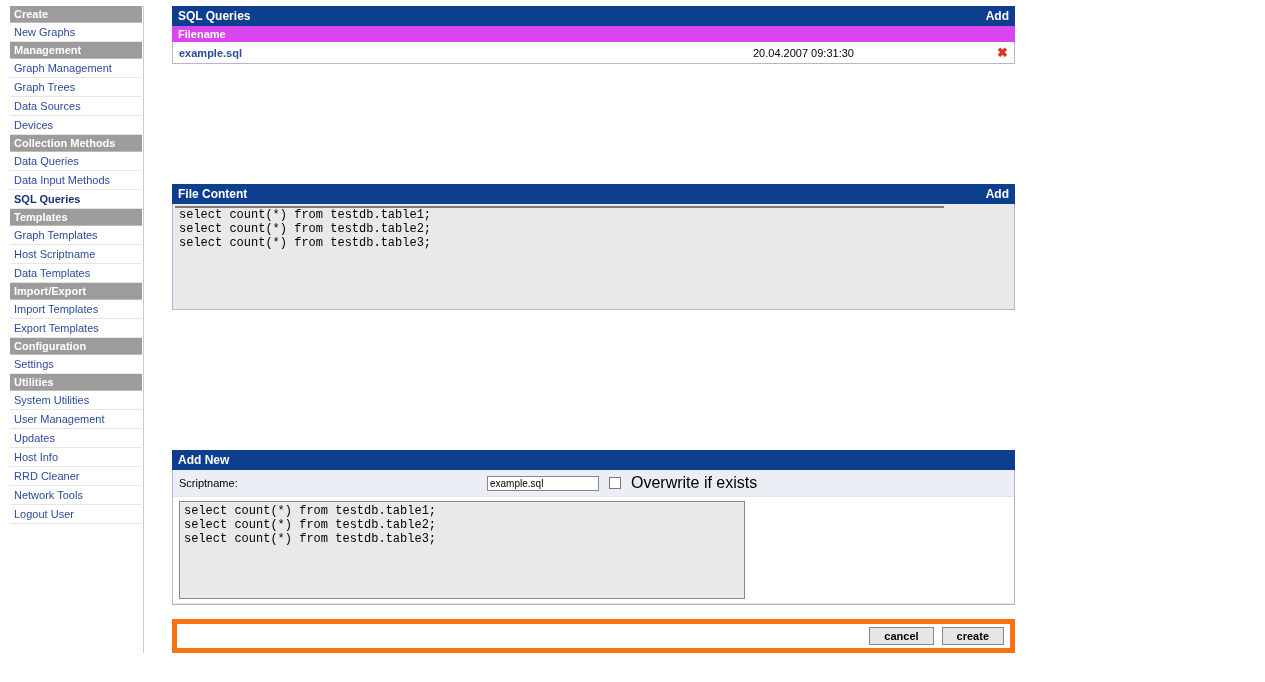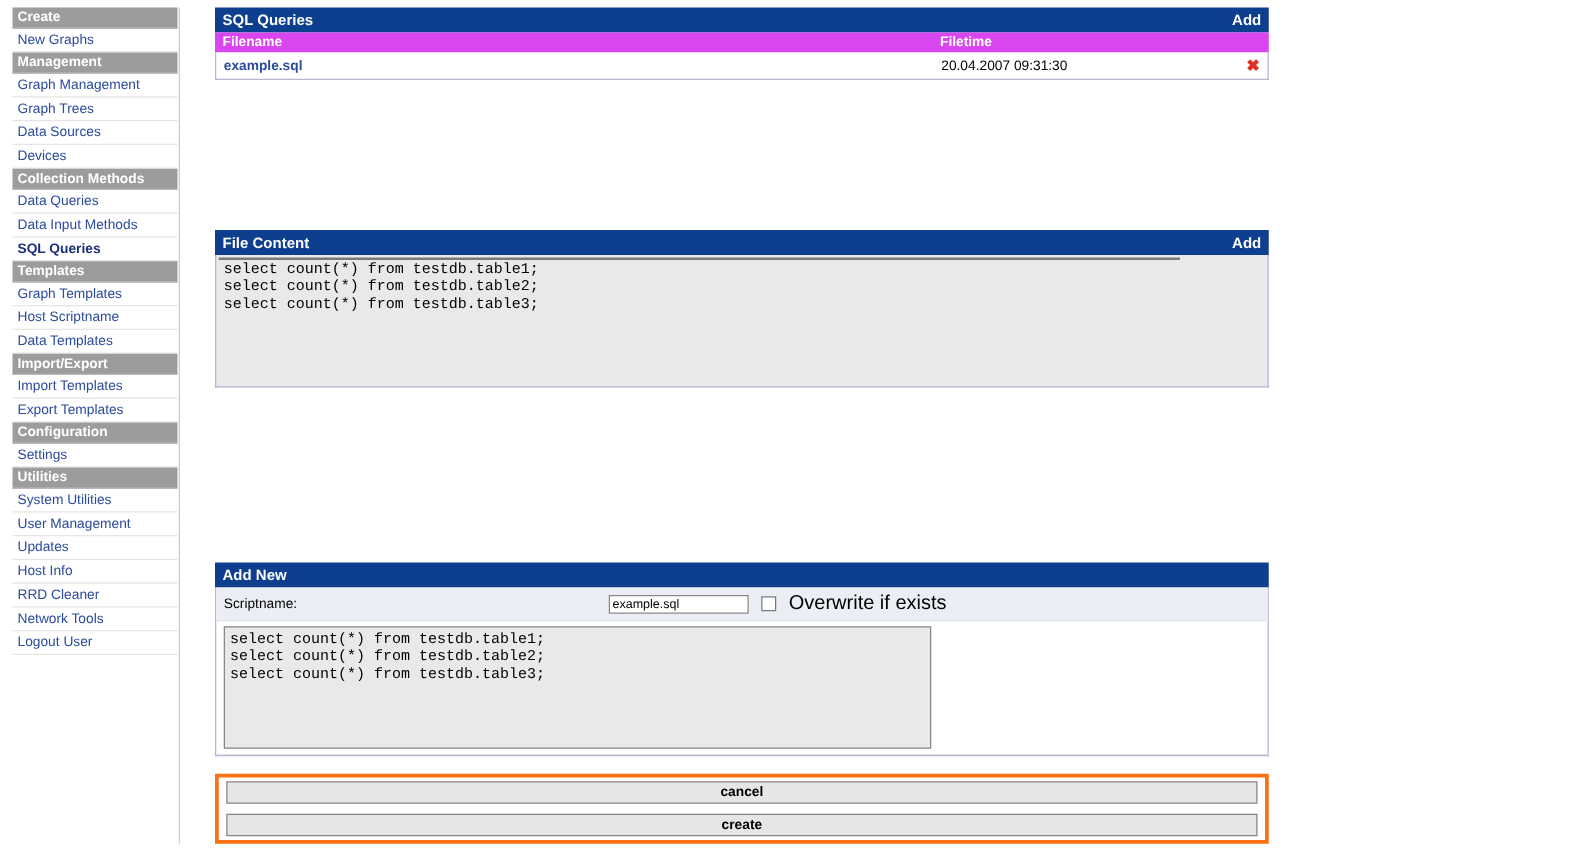--- a/index.html
+++ b/index.html
@@ -151,27 +151,26 @@
     width: 566px;
     height: 98px;
     font-family: "Courier New", monospace;
     font-size: 12px;
     background: #e9e9e9;
     border: 1px solid #888;
     resize: none;
     padding: 2px 4px;
   }
   .btn-row {
-    border: 3px solid #f97316;
+    border: 5px solid #f97316;
     padding: 3px 6px;
     display: flex;
-    justify-content: flex-start;
+    justify-content: flex-end;
     gap: 8px;
     margin-top: 14px;
-    flex-direction: column;
   }
   .btn {
     border: 1px solid #888;
     background: #e6e6e6;
     padding: 2px 14px;
     font-family: Verdana, sans-serif;
     font-size: 11px;
     font-weight: bold;
     cursor: pointer;
   }
@@ -228,21 +227,20 @@
   </div>
 
   <div class="main">
 
     <div class="panel-header">
       <span class="title">SQL Queries</span>
       <span class="add-link">Add</span>
     </div>
     <div class="table-head">
       <div class="col-filename">Filename</div>
-      <div class="col-filetime">Filetime</div>
       <div class="col-del"></div>
     </div>
     <div class="table-row">
       <div class="col-filename filename">example.sql</div>
       <div class="col-filetime">20.04.2007 09:31:30</div>
       <div class="col-del del-icon">✖</div>
     </div>
 
     <div class="spacer-120"></div>
 

